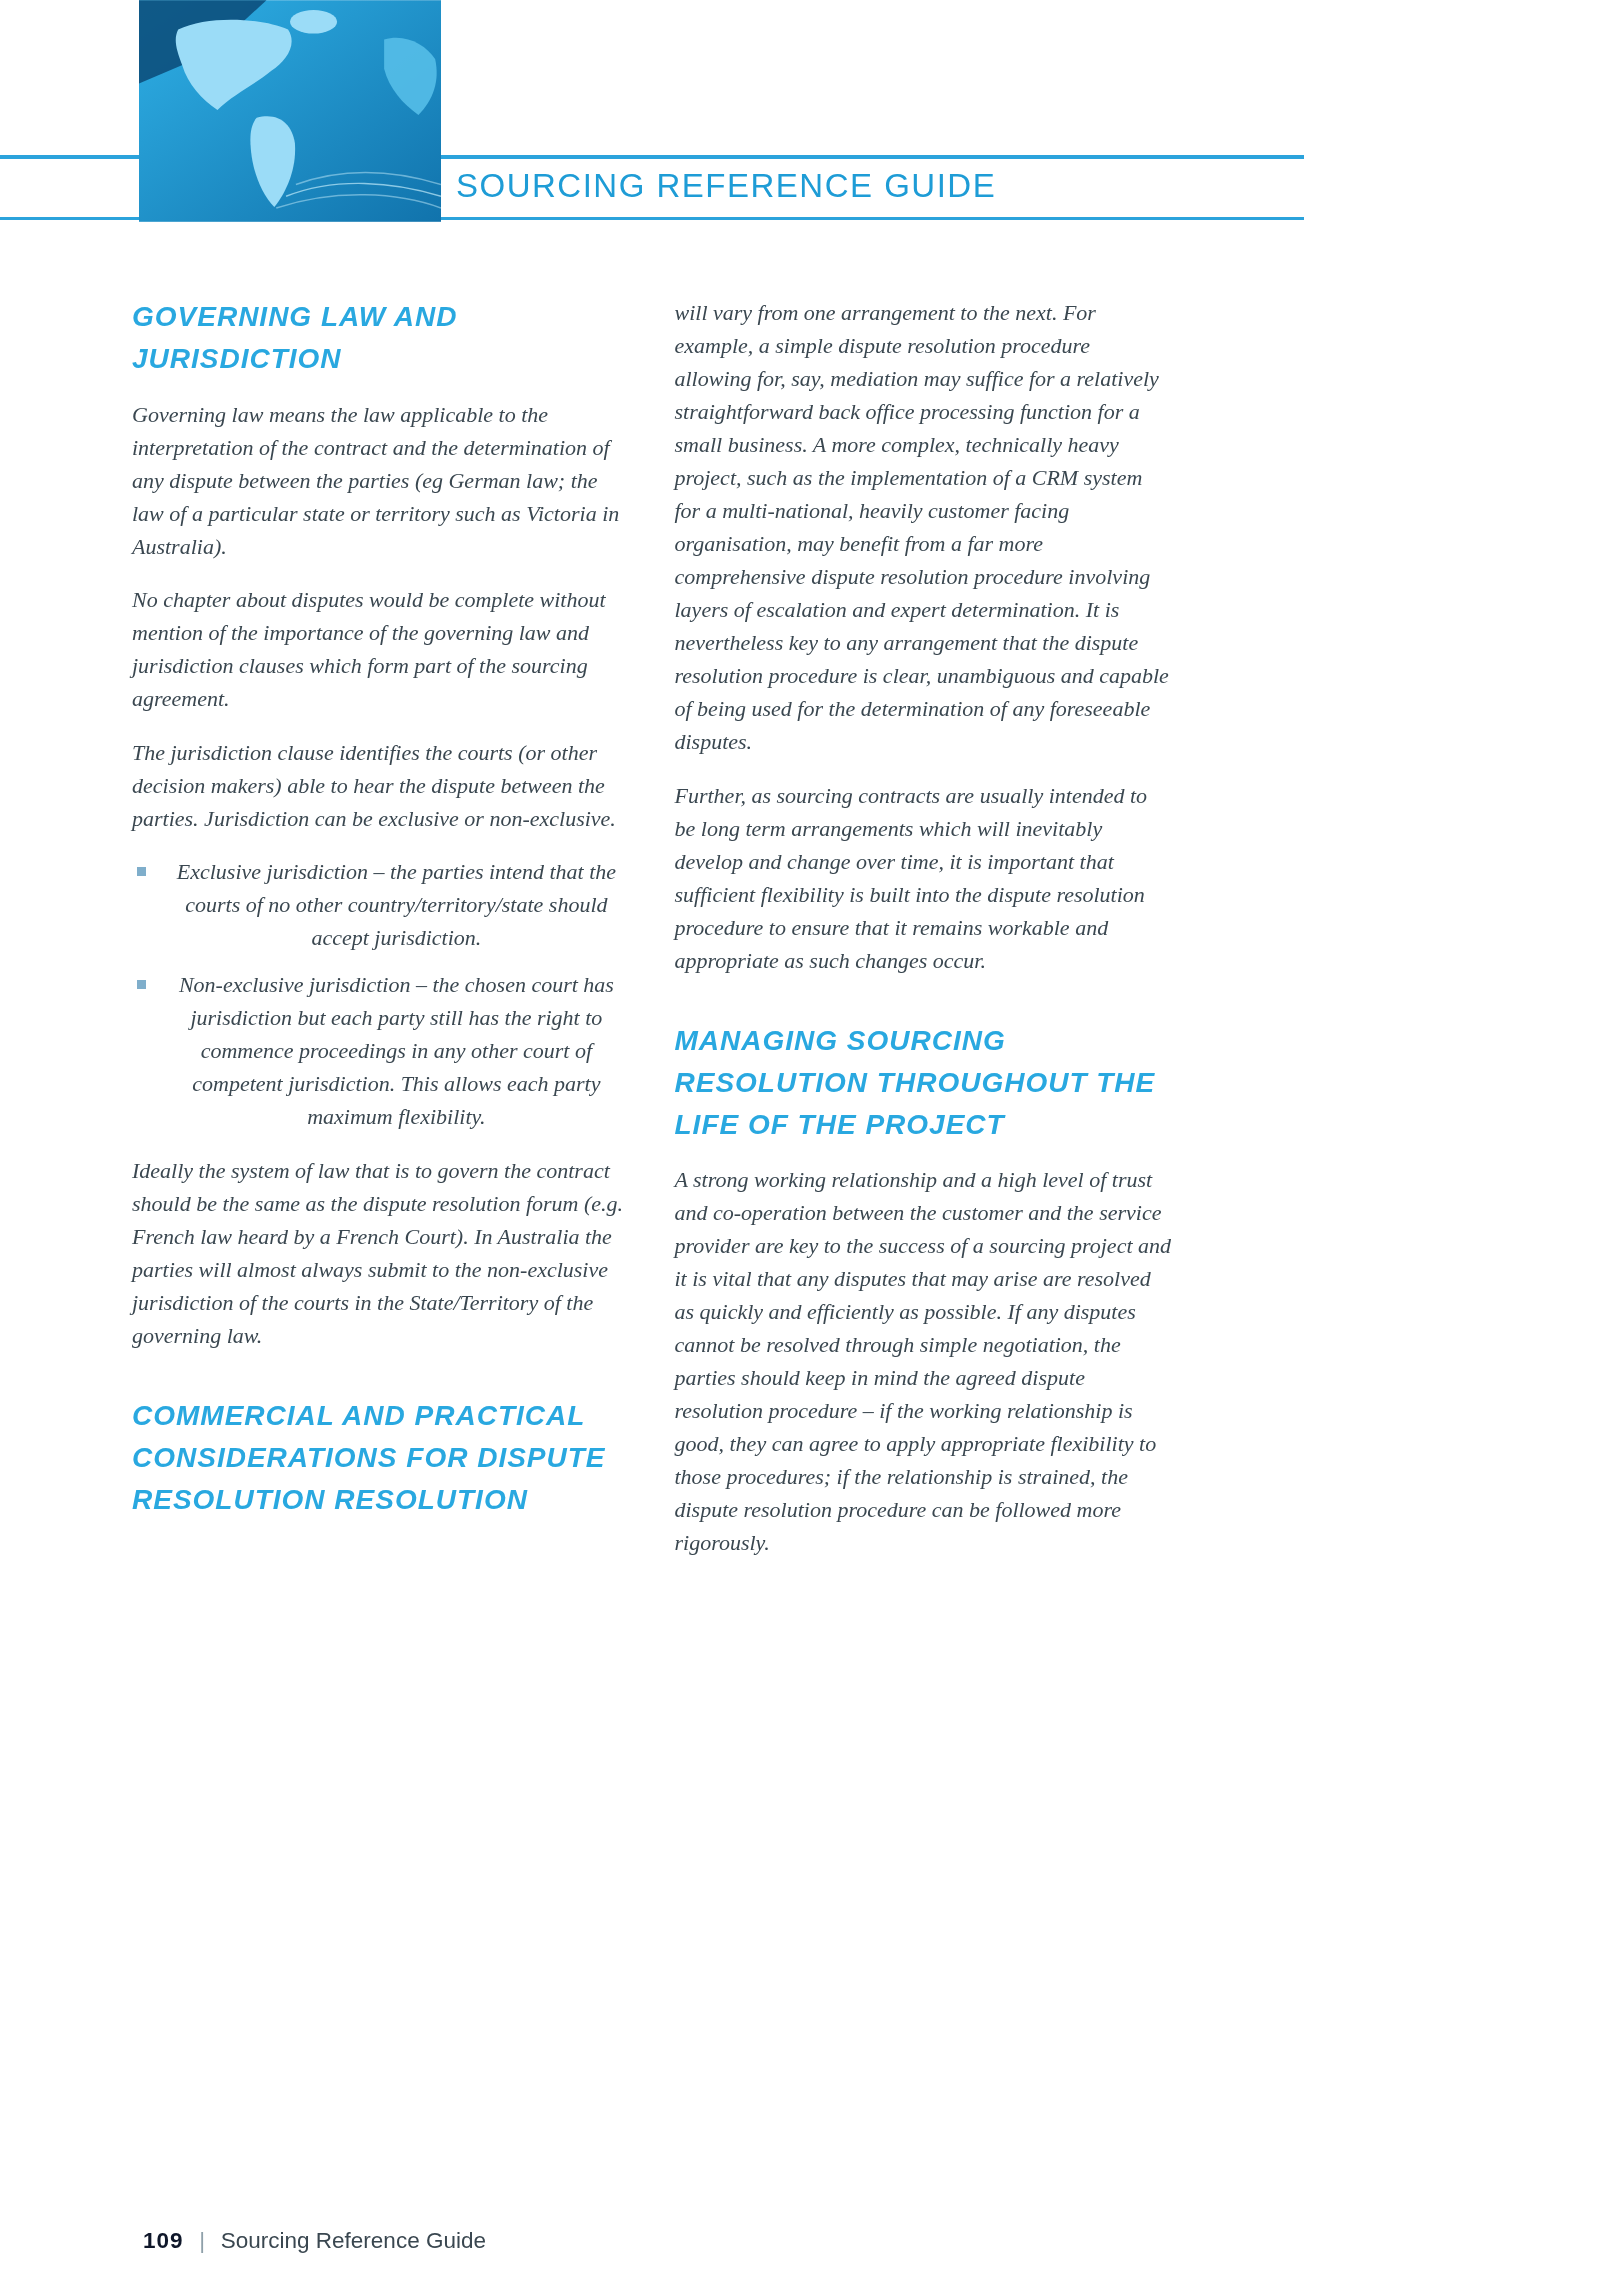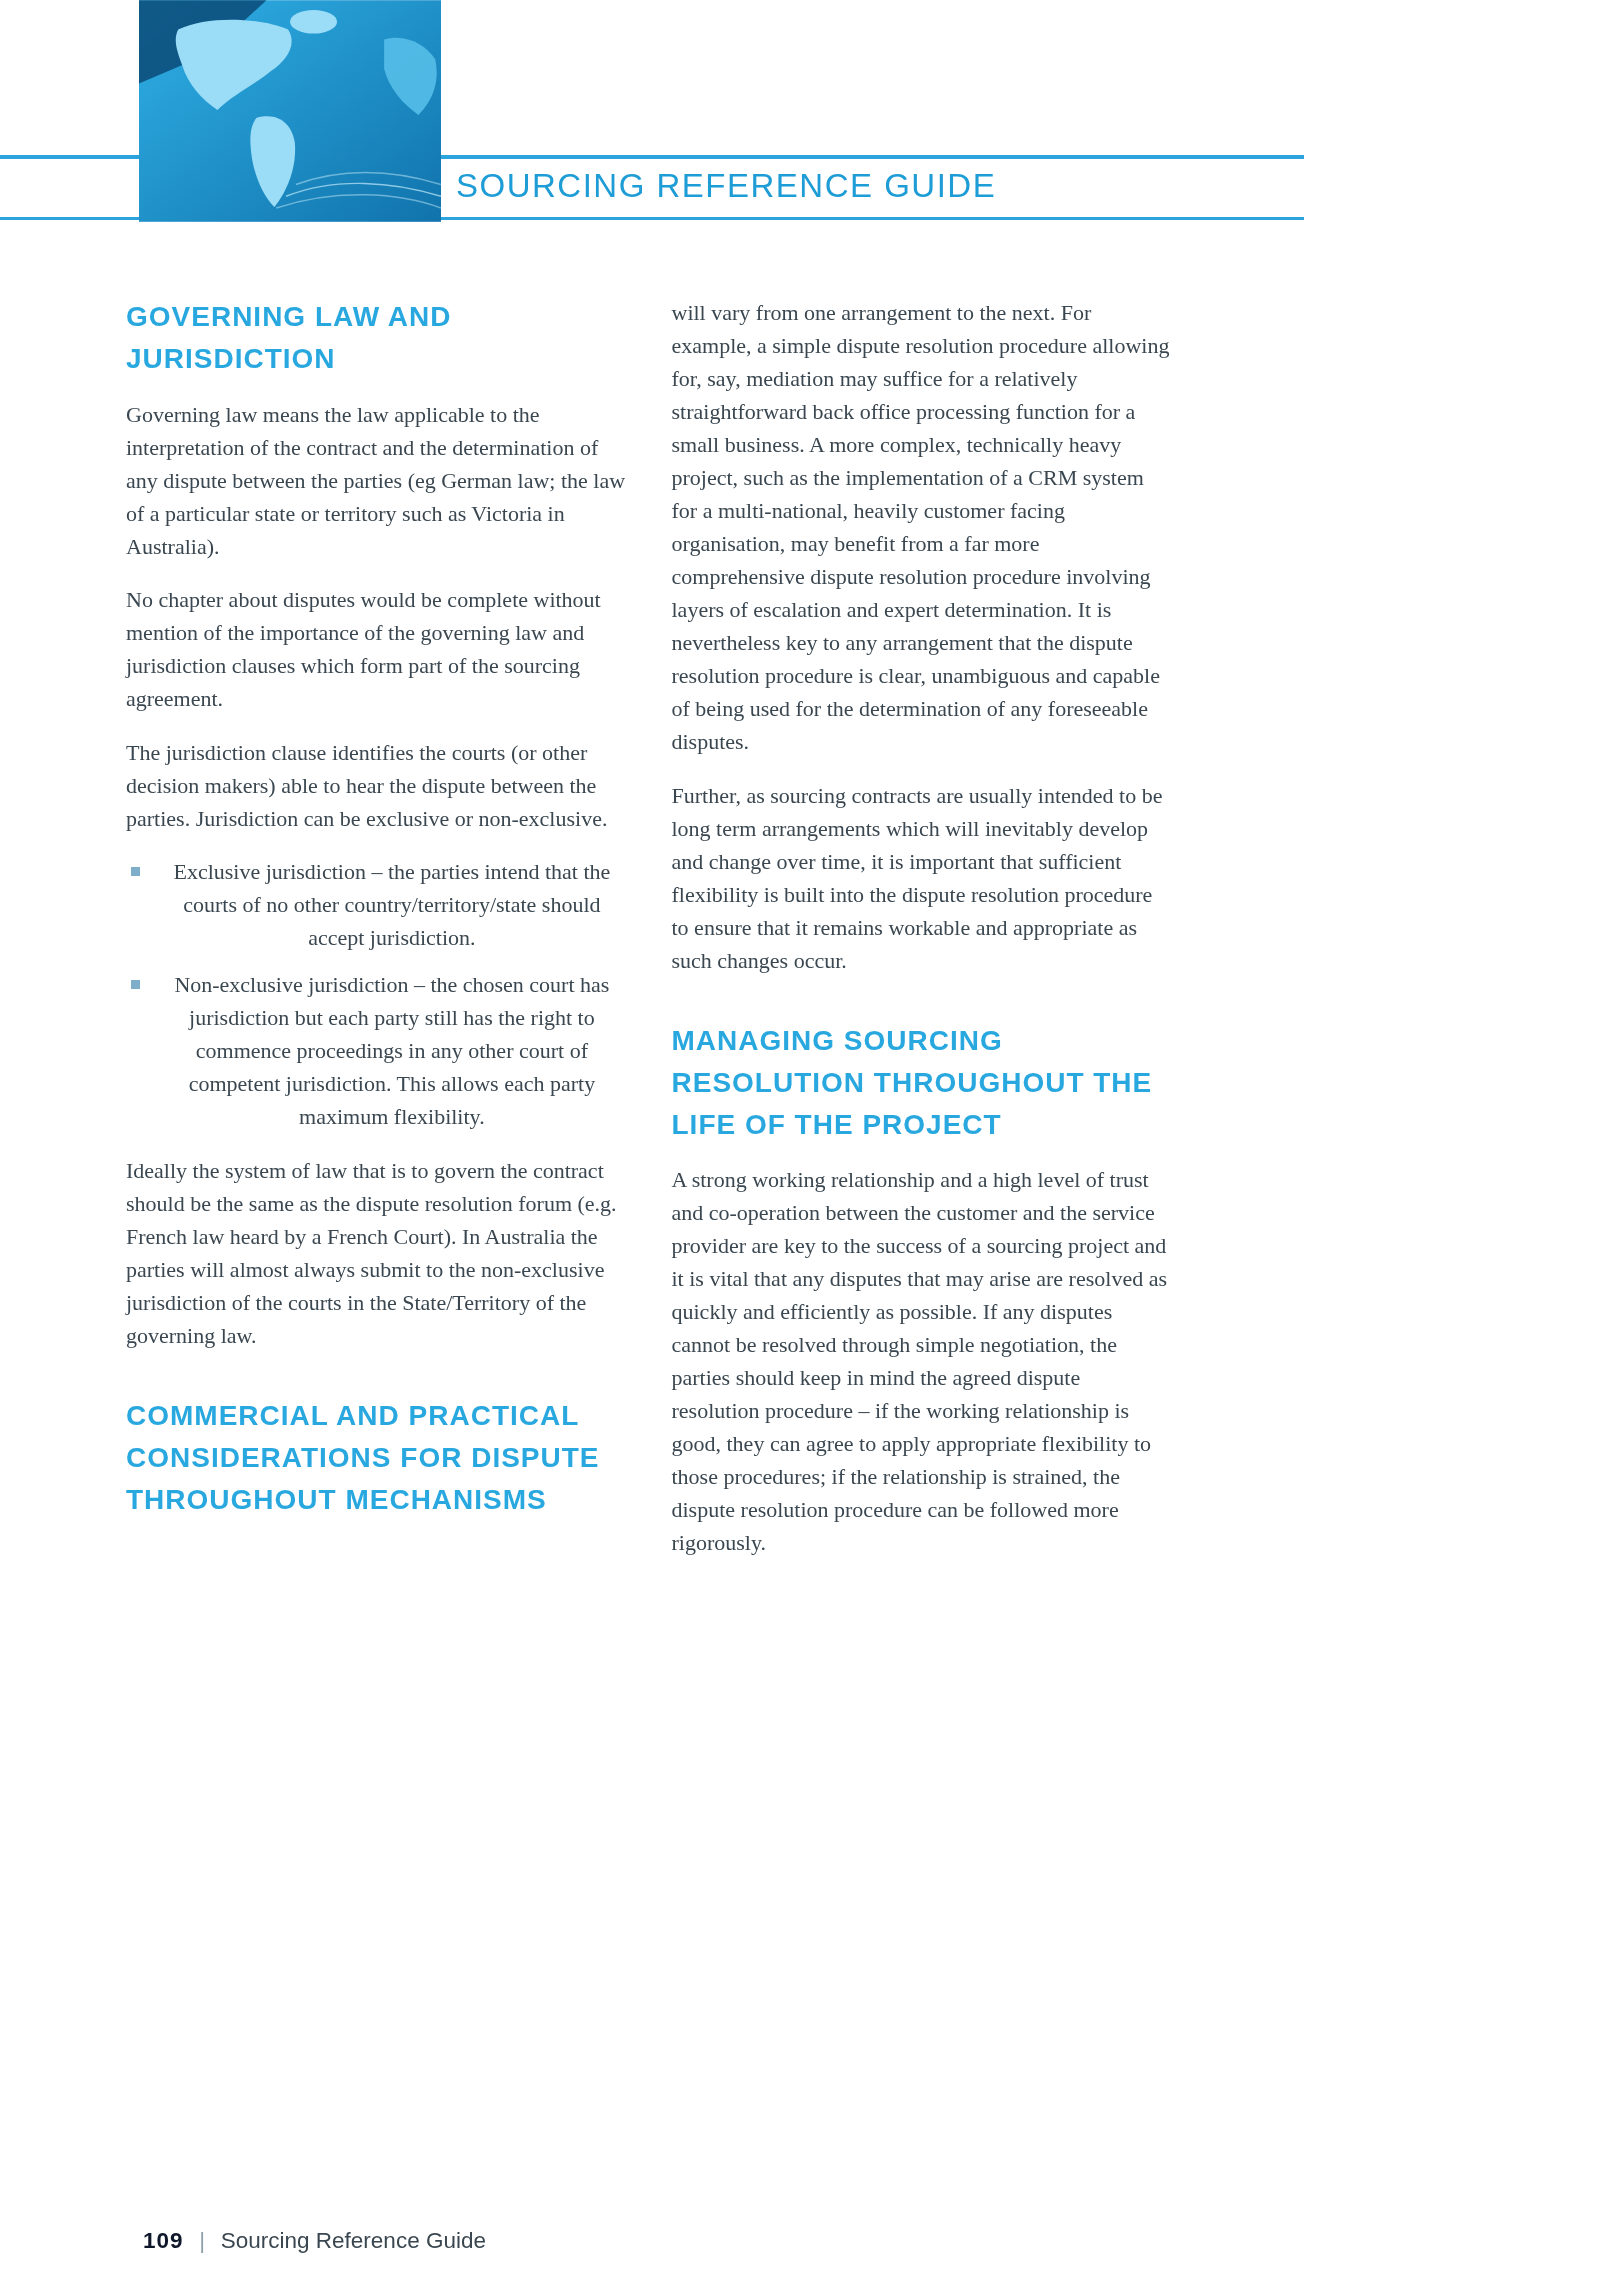--- a/index.html
+++ b/index.html
@@ -28,22 +28,22 @@
   }
   .doc-title {
     position:absolute; left:456px; top:167px;
     font-family:"Liberation Sans", sans-serif;
     font-size:33px; letter-spacing:1.5px;
     color:#1E9CD6; white-space:nowrap;
   }
 
   
   .columns {
-    position:absolute; top:296px; left:126px; right:132px;
-    display:flex; gap:45px;
+    position:absolute; top:296px; left:132px; right:132px;
+    display:flex; gap:45px;font-style:italic;
   }
   .col { flex:1 1 0; min-width:0; }
 
   h2 {
     font-family:"Liberation Sans", sans-serif;
     font-weight:700;
     font-size:28px; line-height:1.5;
     letter-spacing:1px;
     color:#29A8E0;
     max-width:588px;
@@ -118,21 +118,21 @@
           <span class="bullet-text">Exclusive jurisdiction – the parties intend that the courts of no other country/territory/state should accept jurisdiction.</span>
         </li>
         <li class="bullet">
           <span class="sq"></span>
           <span class="bullet-text">Non-exclusive jurisdiction – the chosen court has jurisdiction but each party still has the right to commence proceedings in any other court of competent jurisdiction. This allows each party maximum flexibility.</span>
         </li>
       </ul>
 
       <p>Ideally the system of law that is to govern the contract should be the same as the dispute resolution forum (e.g. French law heard by a French Court). In Australia the parties will almost always submit to the non-exclusive jurisdiction of the courts in the State/Territory of the governing law.</p>
 
-      <h2>COMMERCIAL AND PRACTICAL CONSIDERATIONS FOR DISPUTE THROUGHOUT MECHANISMS</h2>
+      <h2>COMMERCIAL AND PRACTICAL CONSIDERATIONS FOR DISPUTE RESOLUTION RESOLUTION</h2>
     </section>
 
     <section class="col">
       <p>will vary from one arrangement to the next. For example, a simple dispute resolution procedure allowing for, say, mediation may suffice for a relatively straightforward back office processing function for a small business. A more complex, technically heavy project, such as the implementation of a CRM system for a multi-national, heavily customer facing organisation, may benefit from a far more comprehensive dispute resolution procedure involving layers of escalation and expert determination. It is nevertheless key to any arrangement that the dispute resolution procedure is clear, unambiguous and capable of being used for the determination of any foreseeable disputes.</p>
       <p>Further, as sourcing contracts are usually intended to be long term arrangements which will inevitably develop and change over time, it is important that sufficient flexibility is built into the dispute resolution procedure to ensure that it remains workable and appropriate as such changes occur.</p>
 
       <h2>MANAGING SOURCING RESOLUTION THROUGHOUT THE LIFE OF THE PROJECT</h2>
       <p>A strong working relationship and a high level of trust and co-operation between the customer and the service provider are key to the success of a sourcing project and it is vital that any disputes that may arise are resolved as quickly and efficiently as possible. If any disputes cannot be resolved through simple negotiation, the parties should keep in mind the agreed dispute resolution procedure – if the working relationship is good, they can agree to apply appropriate flexibility to those procedures; if the relationship is strained, the dispute resolution procedure can be followed more rigorously.</p>
     </section>
 

